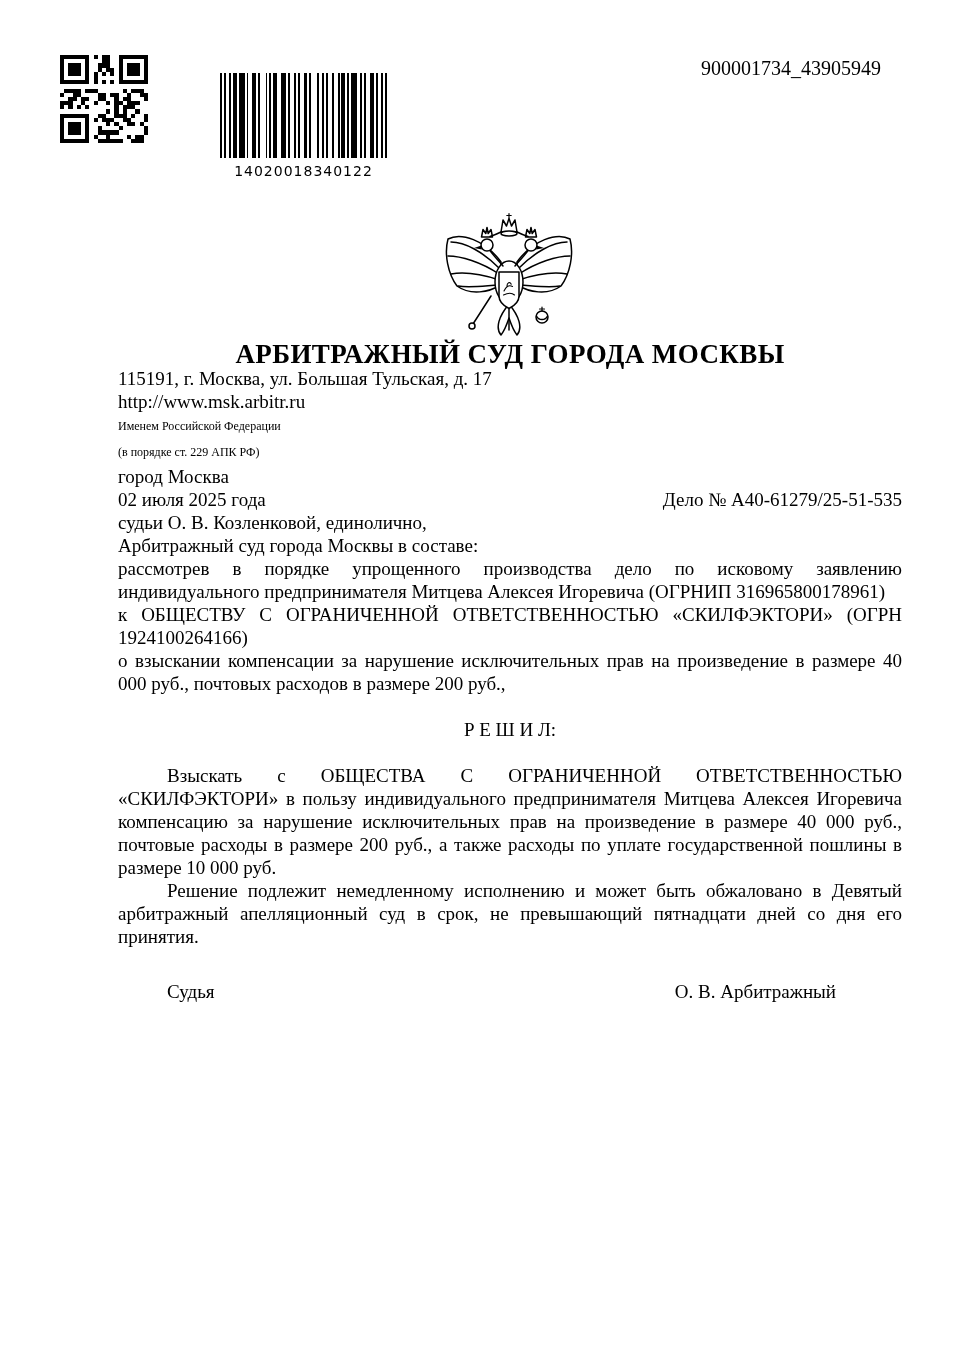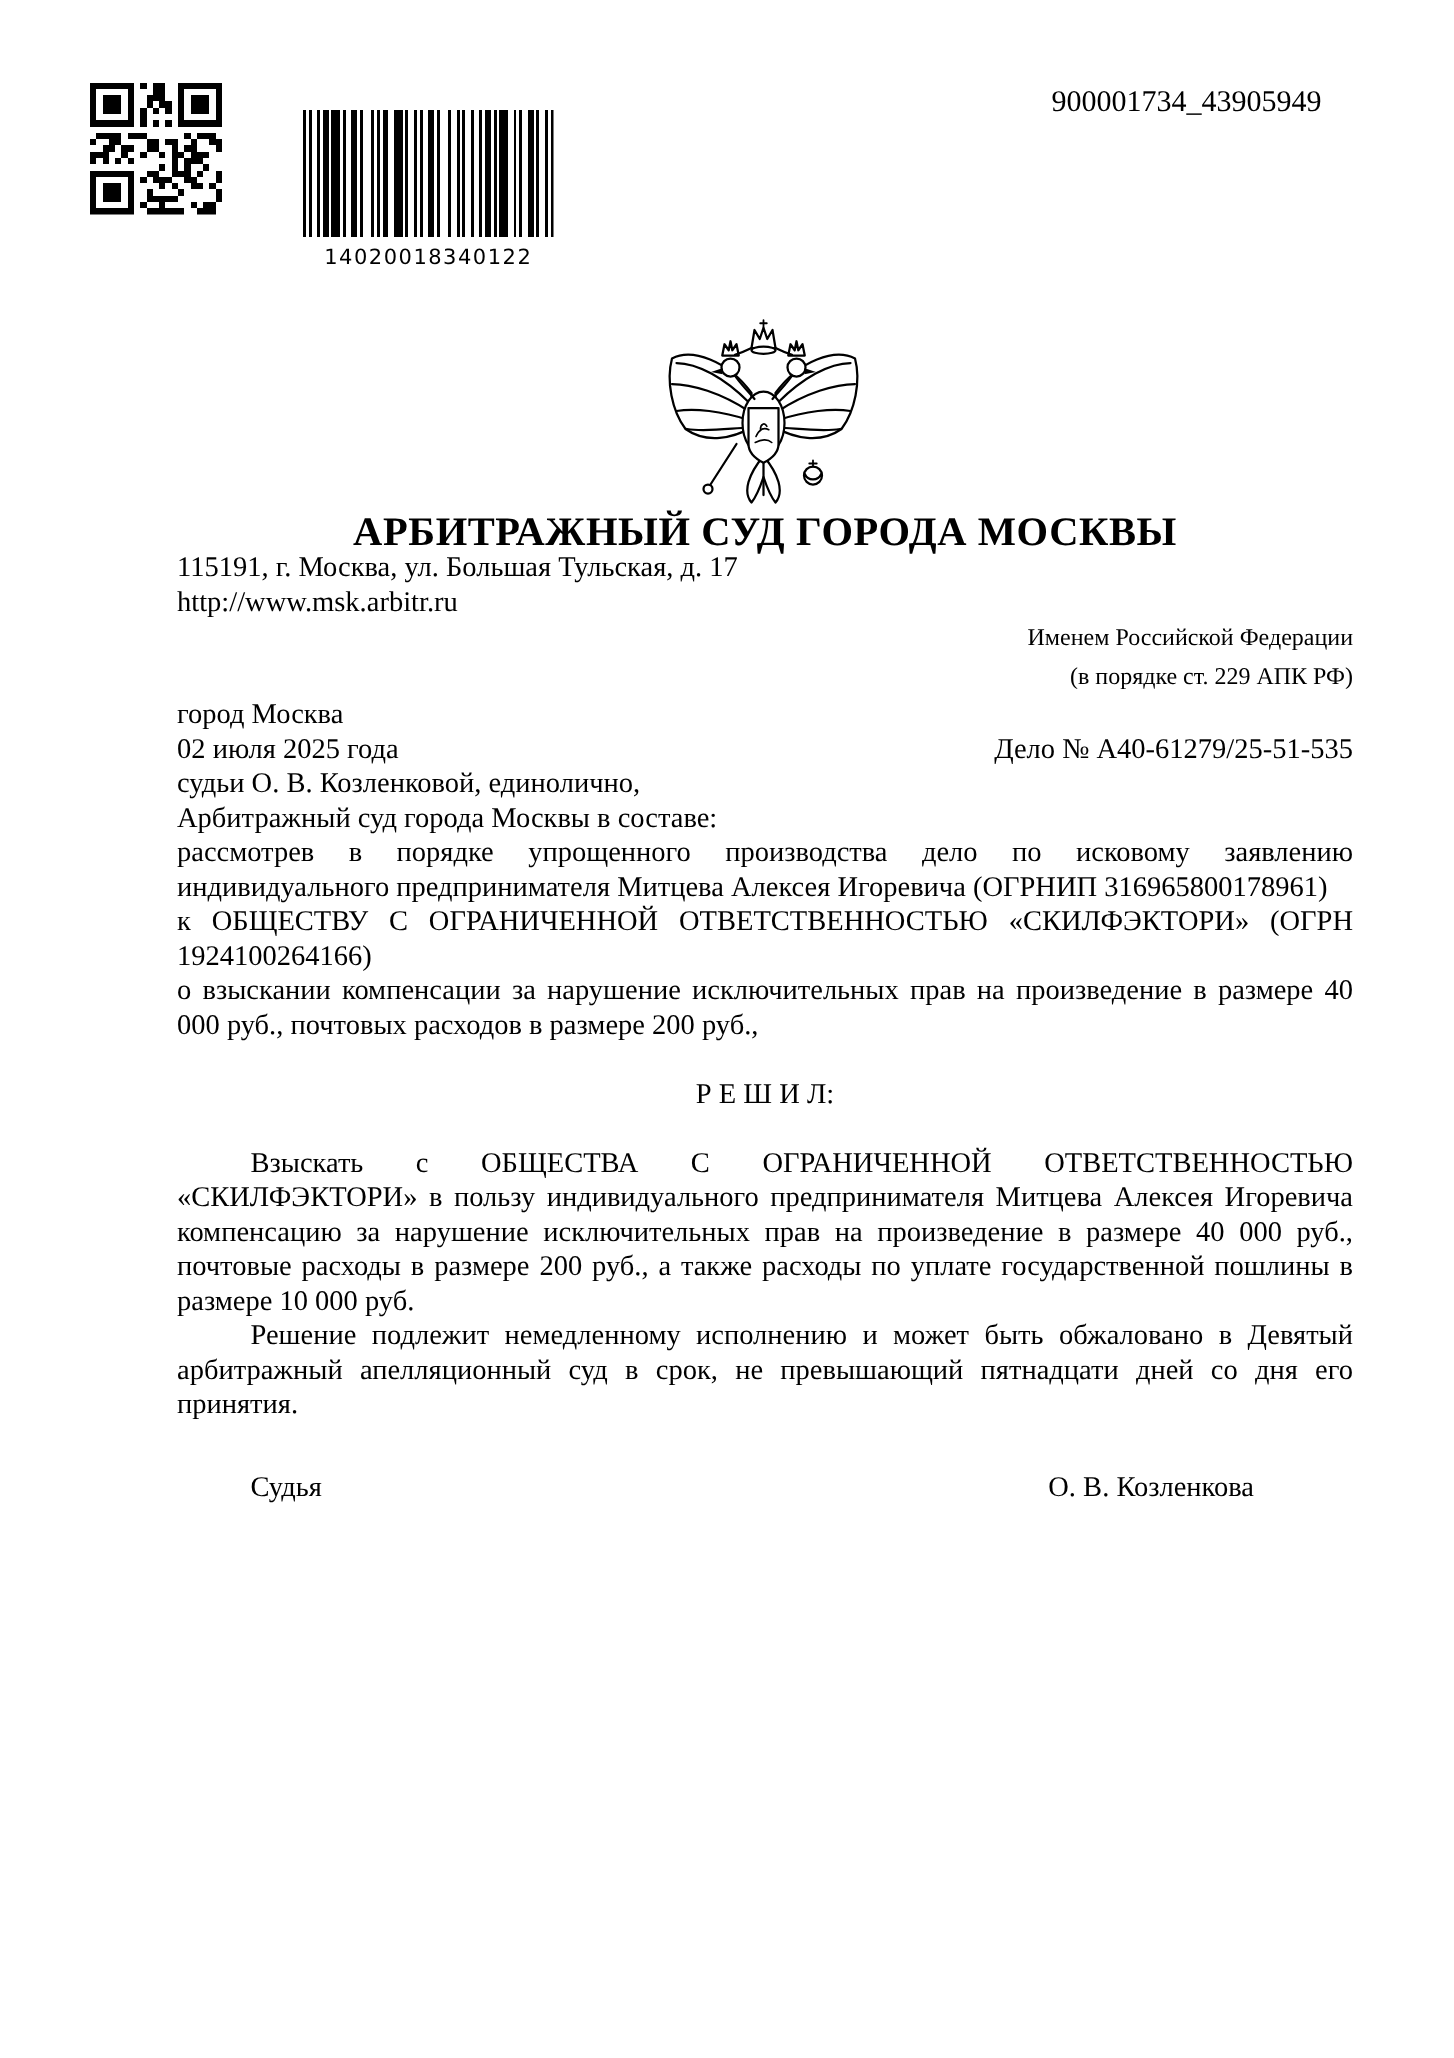--- a/index.html
+++ b/index.html
@@ -8,21 +8,21 @@
     position: relative;
     width: 969px;
     height: 1372px;
     background: #ffffff;
     font-family: "Liberation Serif", serif;
     color: #000;
     overflow: hidden;
     margin: 0 auto;
   }
   .qr { position: absolute; left: 60px; top: 55px; width: 88px; height: 88px; }
-  .barcode-wrap { position: absolute; left: 200px; top: 73px; width: 171px; text-align: center; }
+  .barcode-wrap { position: absolute; left: 218px; top: 73px; width: 171px; text-align: center; }
   .barcode-number {
     font-family: "DejaVu Sans", sans-serif;
     font-size: 14px;
     letter-spacing: 1px;
     margin-top: 1px;
     white-space: nowrap;
   }
   .doc-ref {
     position: absolute;
     top: 57px;
@@ -41,21 +41,21 @@
     line-height: 23px;
   }
   .court-name {
     text-align: center;
     font-weight: bold;
     font-size: 27px;
     line-height: 25px;
     letter-spacing: 0.4px;
   }
   .center-line { text-align: left; line-height: 23px; }
-  .title-block { text-align: right; font-size: 16px; line-height: 26px; }
+  .title-block { text-align: left; font-size: 12px; line-height: 26px; }
   .title-main { max-width: 740px; margin: 0 auto; }
   .meta-row { display: flex; justify-content: space-between; }
   .para-justify { text-align: justify; }
   .reshil {
     text-align: center;
     margin: 23px 0;
   }
   .indent { text-indent: 49px; }
   .signature-row {
     display: flex;
@@ -304,16 +304,16 @@
     <div class="para-justify">к ОБЩЕСТВУ С ОГРАНИЧЕННОЙ ОТВЕТСТВЕННОСТЬЮ «СКИЛФЭКТОРИ» (ОГРН 1924100264166)</div>
     <div class="para-justify">о взыскании компенсации за нарушение исключительных прав на произведение в размере 40 000 руб., почтовых расходов в размере 200 руб.,</div>
 
     <div class="reshil">Р Е Ш И Л:</div>
 
     <div class="para-justify indent">Взыскать с ОБЩЕСТВА С ОГРАНИЧЕННОЙ ОТВЕТСТВЕННОСТЬЮ «СКИЛФЭКТОРИ» в пользу индивидуального предпринимателя Митцева Алексея Игоревича компенсацию за нарушение исключительных прав на произведение в размере 40 000 руб., почтовые расходы в размере 200 руб., а также расходы по уплате государственной пошлины в размере 10 000 руб.</div>
     <div class="para-justify indent">Решение подлежит немедленному исполнению и может быть обжаловано в Девятый арбитражный апелляционный суд в срок, не превышающий пятнадцати дней со дня его принятия.</div>
 
     <div class="signature-row">
       <span>Судья</span>
-      <span>О. В. Козленкова</span>
+      <span>О. В. Арбитражный</span>
     </div>
   </div>
 </div>
 
 </body></html>

